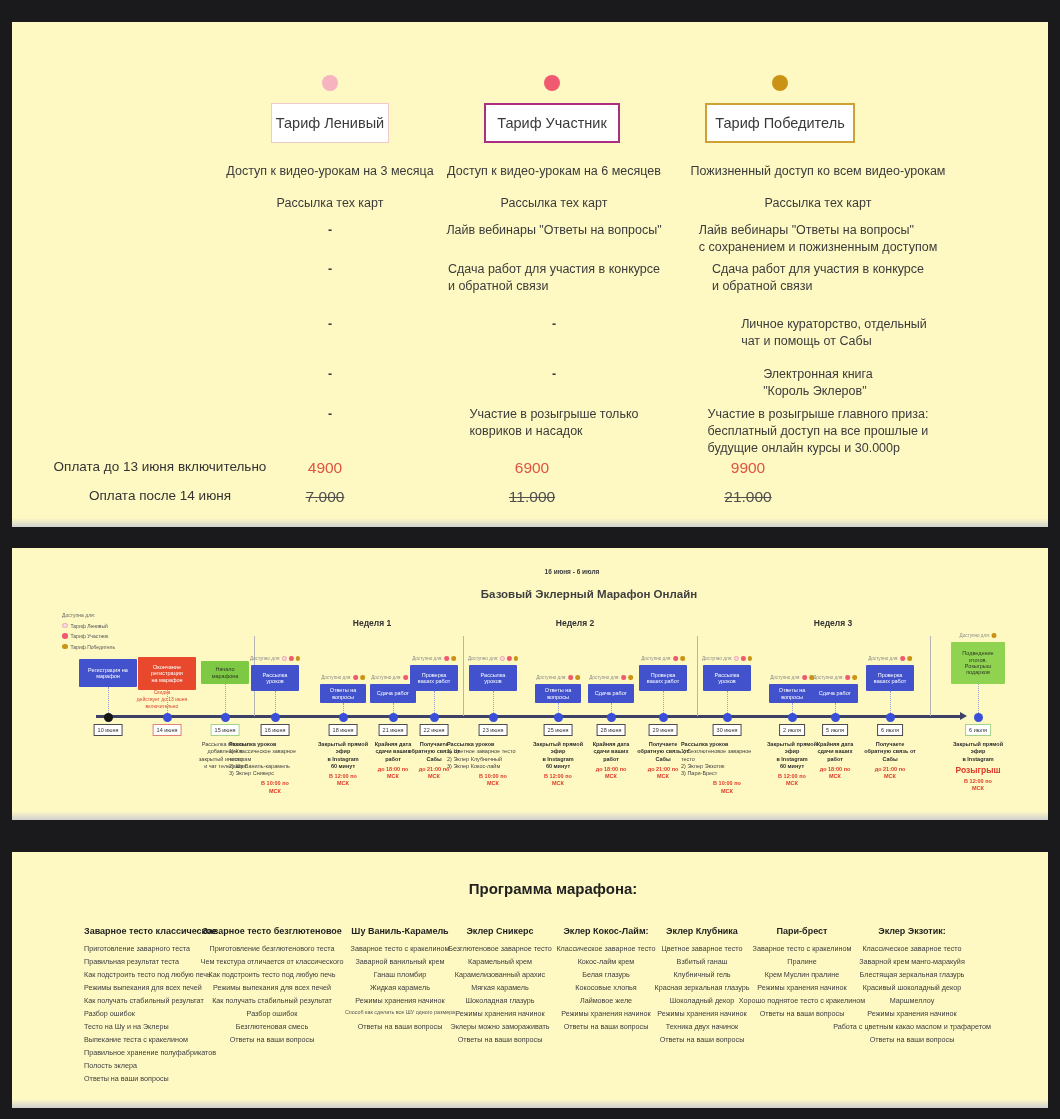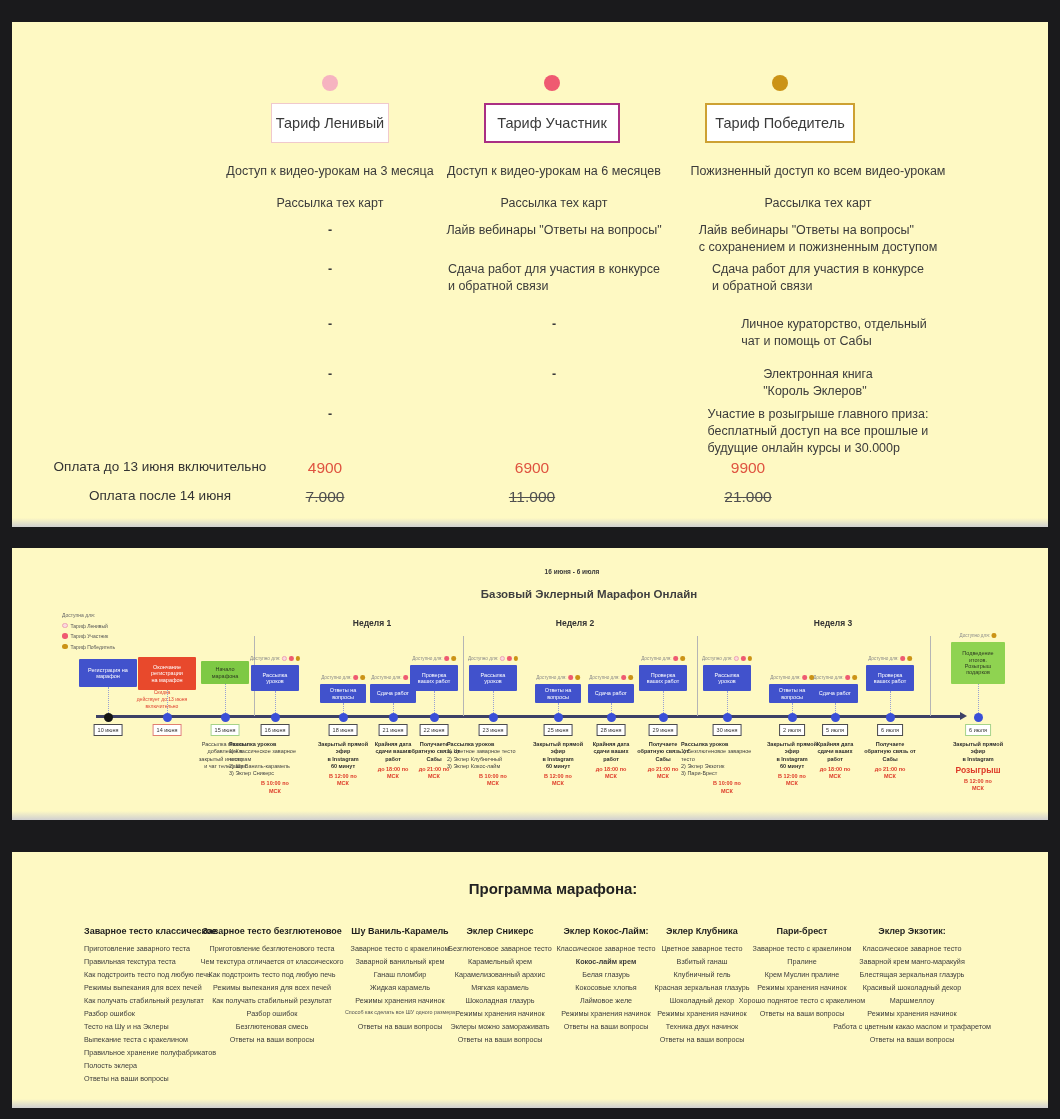--- a/index.html
+++ b/index.html
@@ -139,20 +139,24 @@
     <div class="feat-cell" style="left: 419px; top: 344px; width: 246px;">
       <span class="feat-text dash" style="text-align: center;">-</span>
     </div>
     <div class="feat-cell" style="left: 656px; top: 344px; width: 300px;">
       <span class="feat-text" style="text-align: left;">Электронная книга
 "Король Эклеров"</span>
     </div>
     <div class="feat-cell" style="left: 206px; top: 384px; width: 224px;">
       <span class="feat-text dash" style="text-align: center;">-</span>
     </div>
+    <div class="feat-cell" style="left: 419px; top: 384px; width: 246px;">
+      <span class="feat-text" style="text-align: left;">Участие в розыгрыше только
+ковриков и насадок</span>
+    </div>
     <div class="feat-cell" style="left: 656px; top: 384px; width: 300px;">
       <span class="feat-text" style="text-align: left;">Участие в розыгрыше главного приза:
 бесплатный доступ на все прошлые и
 будущие онлайн курсы и 30.000р</span>
     </div>
     <div class="pay-label" style="top: 437px;">Оплата до 13 июня включительно</div>
     <div class="pay-val sale" style="left: 313px; top: 437px;">4900</div>
     <div class="pay-val sale" style="left: 520px; top: 437px;">6900</div>
     <div class="pay-val sale" style="left: 736px; top: 437px;">9900</div>
     <div class="pay-label" style="top: 466px;">Оплата после 14 июня</div>
@@ -398,21 +402,21 @@
     <div class="evt-note" style="left: 966px; width: 66px;"><div class="note-b">Закрытый прямой
 эфир
 в Instagram</div><div class="note-rb">Розыгрыш</div><div class="note-r">В 12:00 по
 МСК</div></div>
   </section>
 
 <section id="panel-program" class="panel">
   <div class="pg-title">Программа марафона:</div>
 <div class="pg-col-title" style="left: 72px;">Заварное тесто классическое</div>
     <div class="pg-item" style="top: 92px; left: 72px;">Приготовление заварного теста</div>
-    <div class="pg-item" style="top: 105px; left: 72px;">Правильная текстура теста</div>
+    <div class="pg-item" style="top: 105px; left: 72px;">Правильная результат теста</div>
     <div class="pg-item" style="top: 118px; left: 72px;">Как подстроить тесто под любую печь</div>
     <div class="pg-item" style="top: 131px; left: 72px;">Режимы выпекания для всех печей</div>
     <div class="pg-item" style="top: 144px; left: 72px;">Как получать стабильный результат</div>
     <div class="pg-item" style="top: 157px; left: 72px;">Разбор ошибок</div>
     <div class="pg-item" style="top: 170px; left: 72px;">Тесто на Шу и на Эклеры</div>
     <div class="pg-item" style="top: 183px; left: 72px;">Выпекание теста с кракелином</div>
     <div class="pg-item" style="top: 196px; left: 72px;">Правильное хранение полуфабрикатов</div>
     <div class="pg-item" style="top: 209px; left: 72px;">Полость эклера</div>
     <div class="pg-item" style="top: 222px; left: 72px;">Ответы на ваши вопросы</div>
     <div class="pg-col-title" style="left: 260px; transform: translateX(-50%);">Заварное тесто безглютеновое</div>
@@ -436,21 +440,21 @@
     <div class="pg-item" style="top: 92px; left: 488px; transform: translateX(-50%);">Безглютеновое заварное тесто</div>
     <div class="pg-item" style="top: 105px; left: 488px; transform: translateX(-50%);">Карамельный крем</div>
     <div class="pg-item" style="top: 118px; left: 488px; transform: translateX(-50%);">Карамелизованный арахис</div>
     <div class="pg-item" style="top: 131px; left: 488px; transform: translateX(-50%);">Мягкая карамель</div>
     <div class="pg-item" style="top: 144px; left: 488px; transform: translateX(-50%);">Шоколадная глазурь</div>
     <div class="pg-item" style="top: 157px; left: 488px; transform: translateX(-50%);">Режимы хранения начинок</div>
     <div class="pg-item" style="top: 170px; left: 488px; transform: translateX(-50%);">Эклеры можно замораживать</div>
     <div class="pg-item" style="top: 183px; left: 488px; transform: translateX(-50%);">Ответы на ваши вопросы</div>
     <div class="pg-col-title" style="left: 594px; transform: translateX(-50%);">Эклер Кокос-Лайм:</div>
     <div class="pg-item" style="top: 92px; left: 594px; transform: translateX(-50%);">Классическое заварное тесто</div>
-    <div class="pg-item" style="top: 105px; left: 594px; transform: translateX(-50%); font-weight: bold;">Кокос-лайм крем</div>
+    <div class="pg-item" style="top: 105px; left: 594px; transform: translateX(-50%);">Кокос-лайм крем</div>
     <div class="pg-item" style="top: 118px; left: 594px; transform: translateX(-50%);">Белая глазурь</div>
     <div class="pg-item" style="top: 131px; left: 594px; transform: translateX(-50%);">Кокосовые хлопья</div>
     <div class="pg-item" style="top: 144px; left: 594px; transform: translateX(-50%);">Лаймовое желе</div>
     <div class="pg-item" style="top: 157px; left: 594px; transform: translateX(-50%);">Режимы хранения начинок</div>
     <div class="pg-item" style="top: 170px; left: 594px; transform: translateX(-50%);">Ответы на ваши вопросы</div>
     <div class="pg-col-title" style="left: 690px; transform: translateX(-50%);">Эклер Клубника</div>
     <div class="pg-item" style="top: 92px; left: 690px; transform: translateX(-50%);">Цветное заварное тесто</div>
     <div class="pg-item" style="top: 105px; left: 690px; transform: translateX(-50%);">Взбитый ганаш</div>
     <div class="pg-item" style="top: 118px; left: 690px; transform: translateX(-50%);">Клубничный гель</div>
     <div class="pg-item" style="top: 131px; left: 690px; transform: translateX(-50%);">Красная зеркальная глазурь</div>

